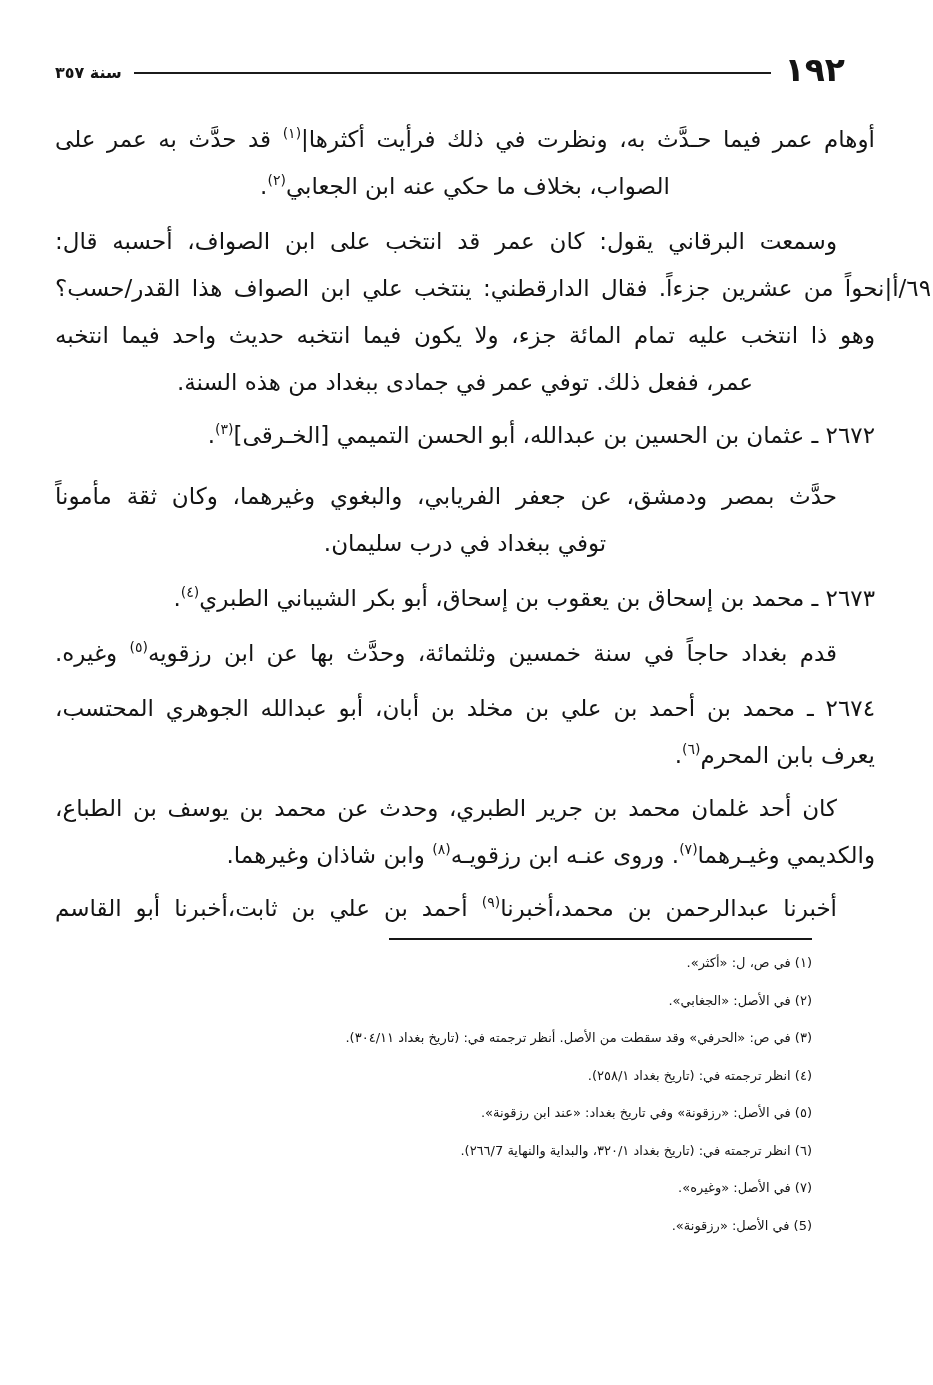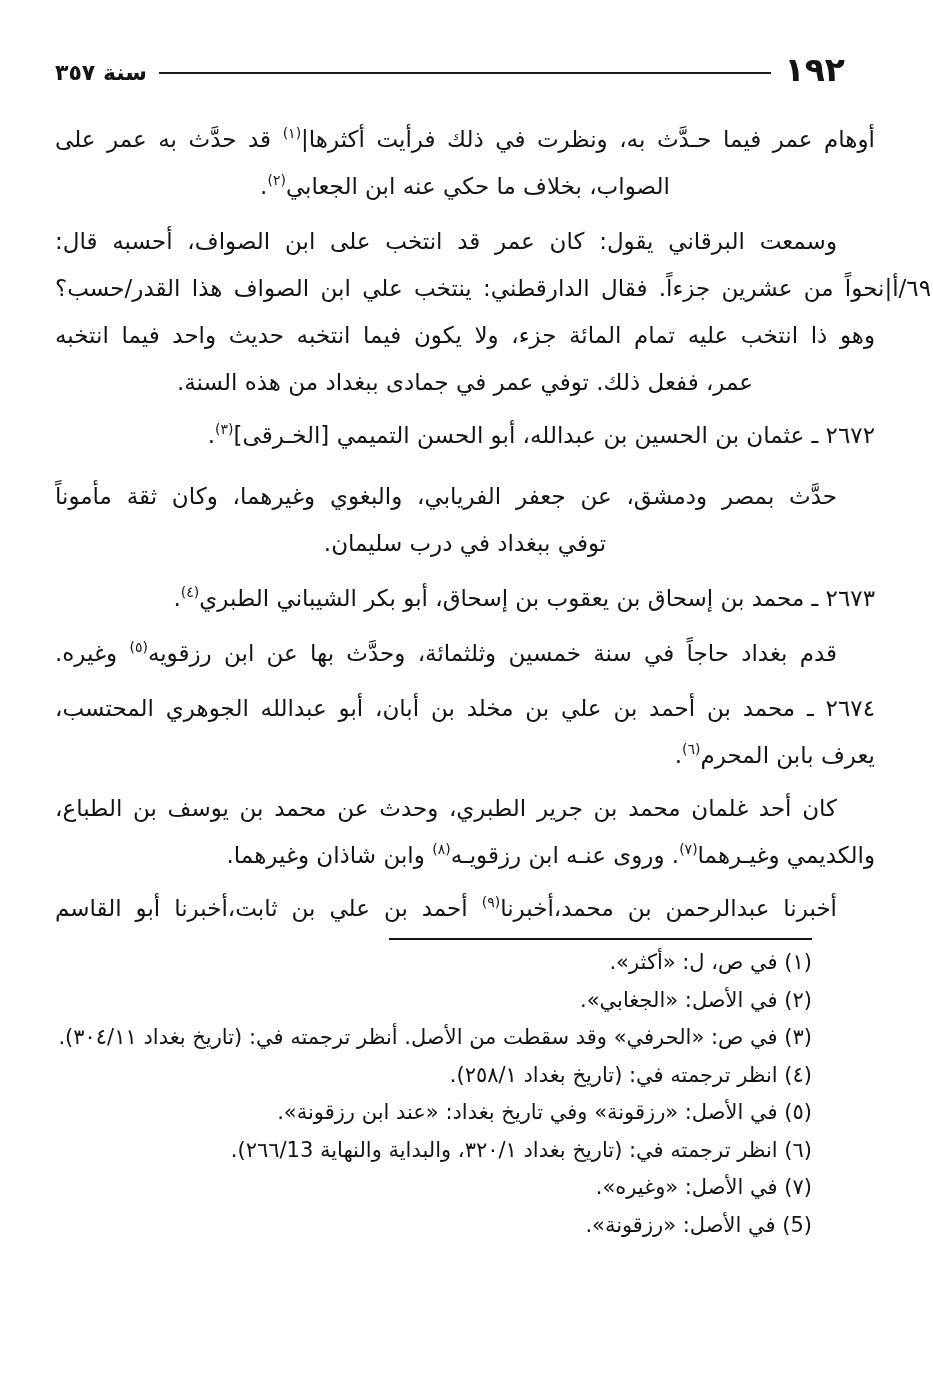--- a/index.html
+++ b/index.html
@@ -6,34 +6,34 @@
   .page{
     width:933px;height:1385px;box-sizing:border-box;position:relative;
     background:#ffffff;color:#141414;direction:rtl;overflow:hidden;
     font-family:"DejaVu Sans",sans-serif;
     padding:52px 58px 0 55px;
   }
   
   .page-header{display:flex;align-items:center;height:34px;}
   .page-num{font-size:33px;font-weight:bold;letter-spacing:2px;white-space:nowrap;margin-left:14px;margin-right:30px;}
   .header-rule{flex:1;height:2px;background:#1b1b1b;margin-top:8px;}
-  .year-label{font-size:22px;font-weight:bold;white-space:nowrap;margin-right:12px;margin-top:6px;}
+  .year-label{font-size:16px;font-weight:bold;white-space:nowrap;margin-right:12px;margin-top:6px;}
   
   .body-text{margin-top:30px;font-size:23px;line-height:47px;}
   .bline{text-align:right;}
   .bline.justify{text-align:justify;text-align-last:justify;text-justify:inter-word;}
   .bline.center{text-align:left;text-align-last:center;}
   .bline.indent{text-indent:38px;}
   .bline.hang{text-indent:-56px;}
   .bline.bold{font-weight:normal;}
   .g1{margin-top:8px;}.g2{margin-top:14px;}.g3{margin-top:6px;}
   sup{font-size:14px;line-height:0;vertical-align:9px;letter-spacing:-1px;}
   
   .fn-sep{height:2px;background:#161616;width:423px;margin:6px 63px 0 auto;}
-  .footnotes{margin-top:4px;font-size:21px;line-height:37.5px;padding-left:0;}
+  .footnotes{margin-top:4px;font-size:13px;line-height:37.5px;padding-left:0;}
   .fn-line{text-align:right;padding-right:63px;white-space:nowrap;}
 </style>
 </head>
 <body>
 
 <div class="page">
 
   <div class="page-header">
     <span class="page-num">١٩٢</span>
     <span class="header-rule"></span>
@@ -60,18 +60,18 @@
     </div>
 
   <div class="fn-sep"></div>
 
   <div class="footnotes">
       <div class="fn-line">(١) في ص، ل: «أكثر».</div>
       <div class="fn-line">(٢) في الأصل: «الجغابي».</div>
       <div class="fn-line">(٣) في ص: «الحرفي» وقد سقطت من الأصل. أنظر ترجمته في: (تاريخ بغداد ٣٠٤/١١).</div>
       <div class="fn-line">(٤) انظر ترجمته في: (تاريخ بغداد ٢٥٨/١).</div>
       <div class="fn-line">(٥) في الأصل: «رزقونة» وفي تاريخ بغداد: «عند ابن رزقونة».</div>
-      <div class="fn-line">(٦) انظر ترجمته في: (تاريخ بغداد ٣٢٠/١، والبداية والنهاية ٢٦٦/13).</div>
+      <div class="fn-line">(٦) انظر ترجمته في: (تاريخ بغداد ٣٢٠/١، والبداية والنهاية ٢٦٦/7).</div>
       <div class="fn-line">(٧) في الأصل: «وغيره».</div>
       <div class="fn-line">(5) في الأصل: «رزقونة».</div>
     </div>
 
 </div>
 
 </body></html>

